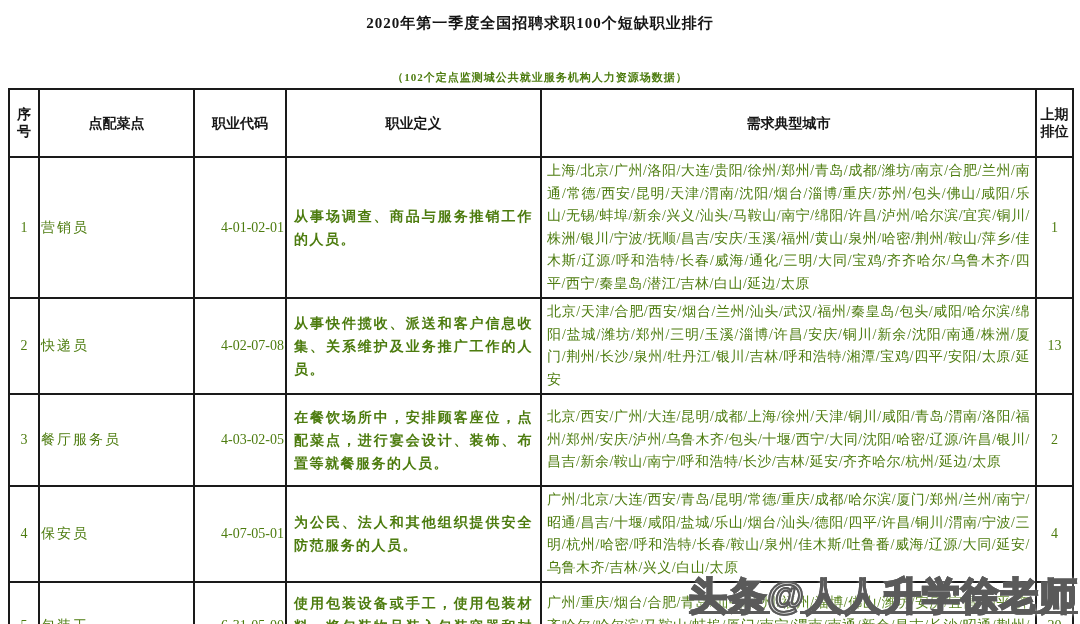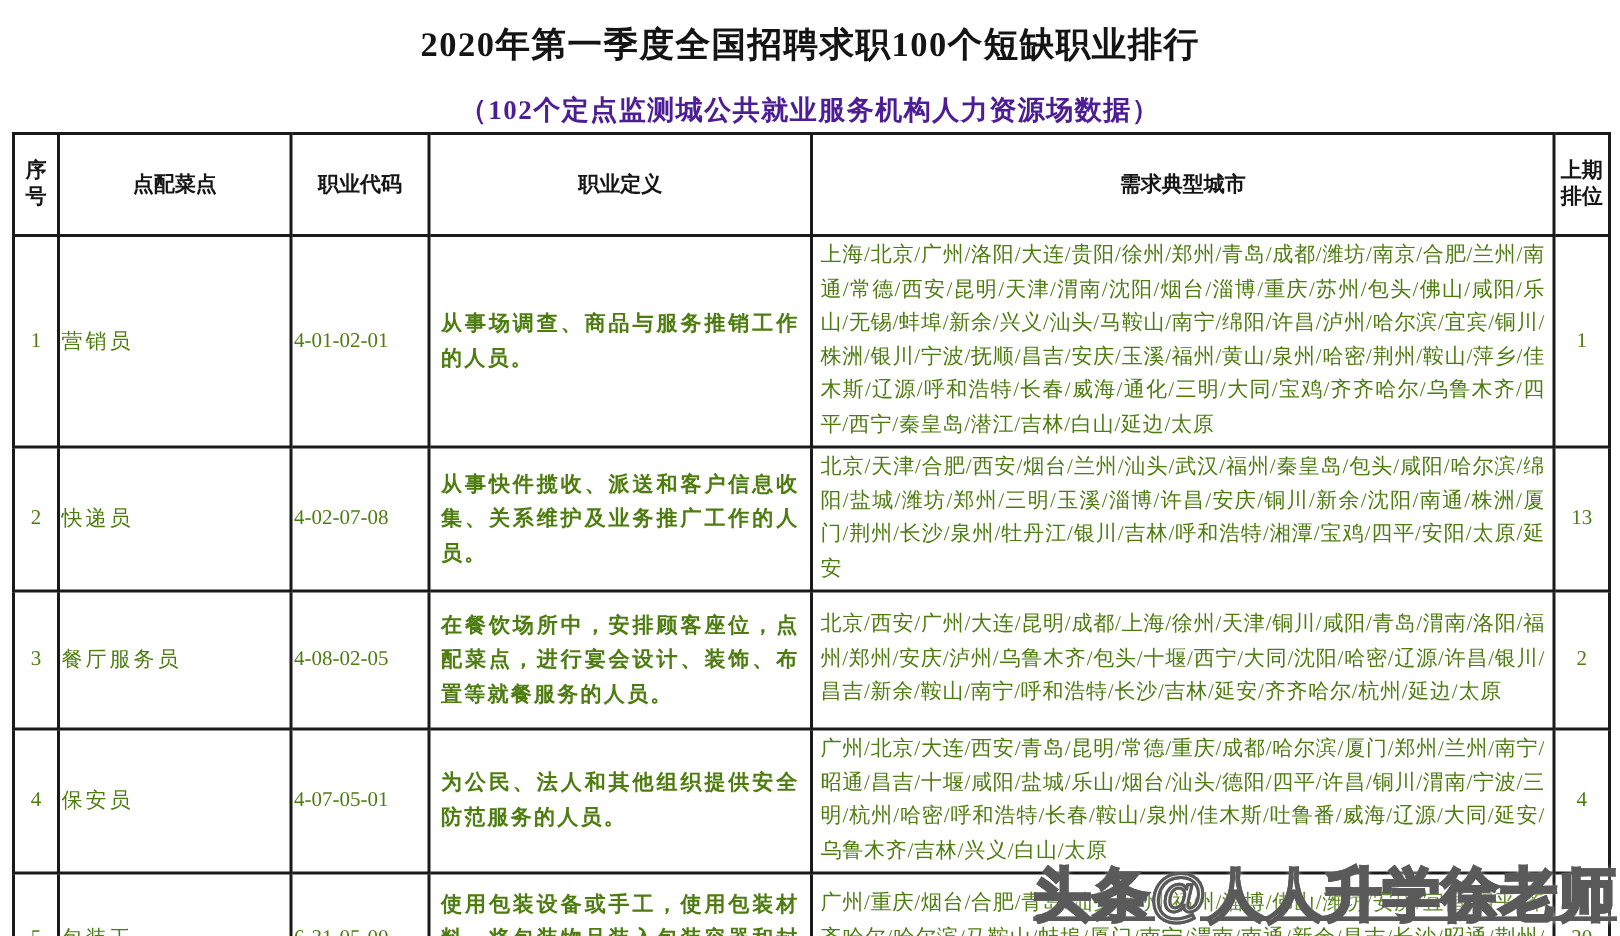--- a/index.html
+++ b/index.html
@@ -14,32 +14,32 @@
   }
   .page {
     position: relative;
     width: 1080px;
     height: 624px;
     background: #ffffff;
   }
   .doc-title {
     text-align: center;
     padding-top: 14px;
-    font-size: 23px;
+    font-size: 15px;
     font-weight: bold;
     letter-spacing: 1px;
     color: #141414;
   }
   .doc-subtitle {
     text-align: center;
-    margin-top: 16px;
-    font-size: 18px;
+    margin-top: 37px;
+    font-size: 11px;
     font-weight: bold;
     letter-spacing: 1px;
-    color: #4c1d95;
+    color: #4d7c0f;
   }
   table.rank-table {
     position: absolute;
     left: 8px;
     top: 88px;
     width: 1064px;
     border-collapse: collapse;
     table-layout: fixed;
   }
   .rank-table th, .rank-table td {
@@ -64,21 +64,21 @@
   td.c-no {
     text-align: center;
     vertical-align: middle;
   }
   td.c-name {
     text-align: left;
     vertical-align: middle;
     letter-spacing: 2px;
   }
   td.c-code {
-    text-align: left;
+    text-align: right;
     vertical-align: middle;
     font-family: "Liberation Serif", "DejaVu Serif", serif;
   }
   td.c-def {
     text-align: justify;
     vertical-align: middle;
     padding: 4px 7px;
     line-height: 23px;
     letter-spacing: 1.5px;
     font-weight: bold;
@@ -150,21 +150,21 @@
         <td class="c-no">2</td>
         <td class="c-name">快递员</td>
         <td class="c-code">4-02-07-08</td>
         <td class="c-def">从事快件揽收、派送和客户信息收集、关系维护及业务推广工作的人员。</td>
         <td class="c-cities">北京/天津/合肥/西安/烟台/兰州/汕头/武汉/福州/秦皇岛/包头/咸阳/哈尔滨/绵阳/盐城/潍坊/郑州/三明/玉溪/淄博/许昌/安庆/铜川/新余/沈阳/南通/株洲/厦门/荆州/长沙/泉州/牡丹江/银川/吉林/呼和浩特/湘潭/宝鸡/四平/安阳/太原/延安</td>
         <td class="c-prev">13</td>
       </tr>
       <tr class="r3">
         <td class="c-no">3</td>
         <td class="c-name">餐厅服务员</td>
-        <td class="c-code">4-08-02-05</td>
+        <td class="c-code">4-03-02-05</td>
         <td class="c-def">在餐饮场所中，安排顾客座位，点配菜点，进行宴会设计、装饰、布置等就餐服务的人员。</td>
         <td class="c-cities">北京/西安/广州/大连/昆明/成都/上海/徐州/天津/铜川/咸阳/青岛/渭南/洛阳/福州/郑州/安庆/泸州/乌鲁木齐/包头/十堰/西宁/大同/沈阳/哈密/辽源/许昌/银川/昌吉/新余/鞍山/南宁/呼和浩特/长沙/吉林/延安/齐齐哈尔/杭州/延边/太原</td>
         <td class="c-prev">2</td>
       </tr>
       <tr class="r4">
         <td class="c-no">4</td>
         <td class="c-name">保安员</td>
         <td class="c-code">4-07-05-01</td>
         <td class="c-def">为公民、法人和其他组织提供安全防范服务的人员。</td>
         <td class="c-cities">广州/北京/大连/西安/青岛/昆明/常德/重庆/成都/哈尔滨/厦门/郑州/兰州/南宁/昭通/昌吉/十堰/咸阳/盐城/乐山/烟台/汕头/德阳/四平/许昌/铜川/渭南/宁波/三明/杭州/哈密/呼和浩特/长春/鞍山/泉州/佳木斯/吐鲁番/威海/辽源/大同/延安/乌鲁木齐/吉林/兴义/白山/太原</td>

